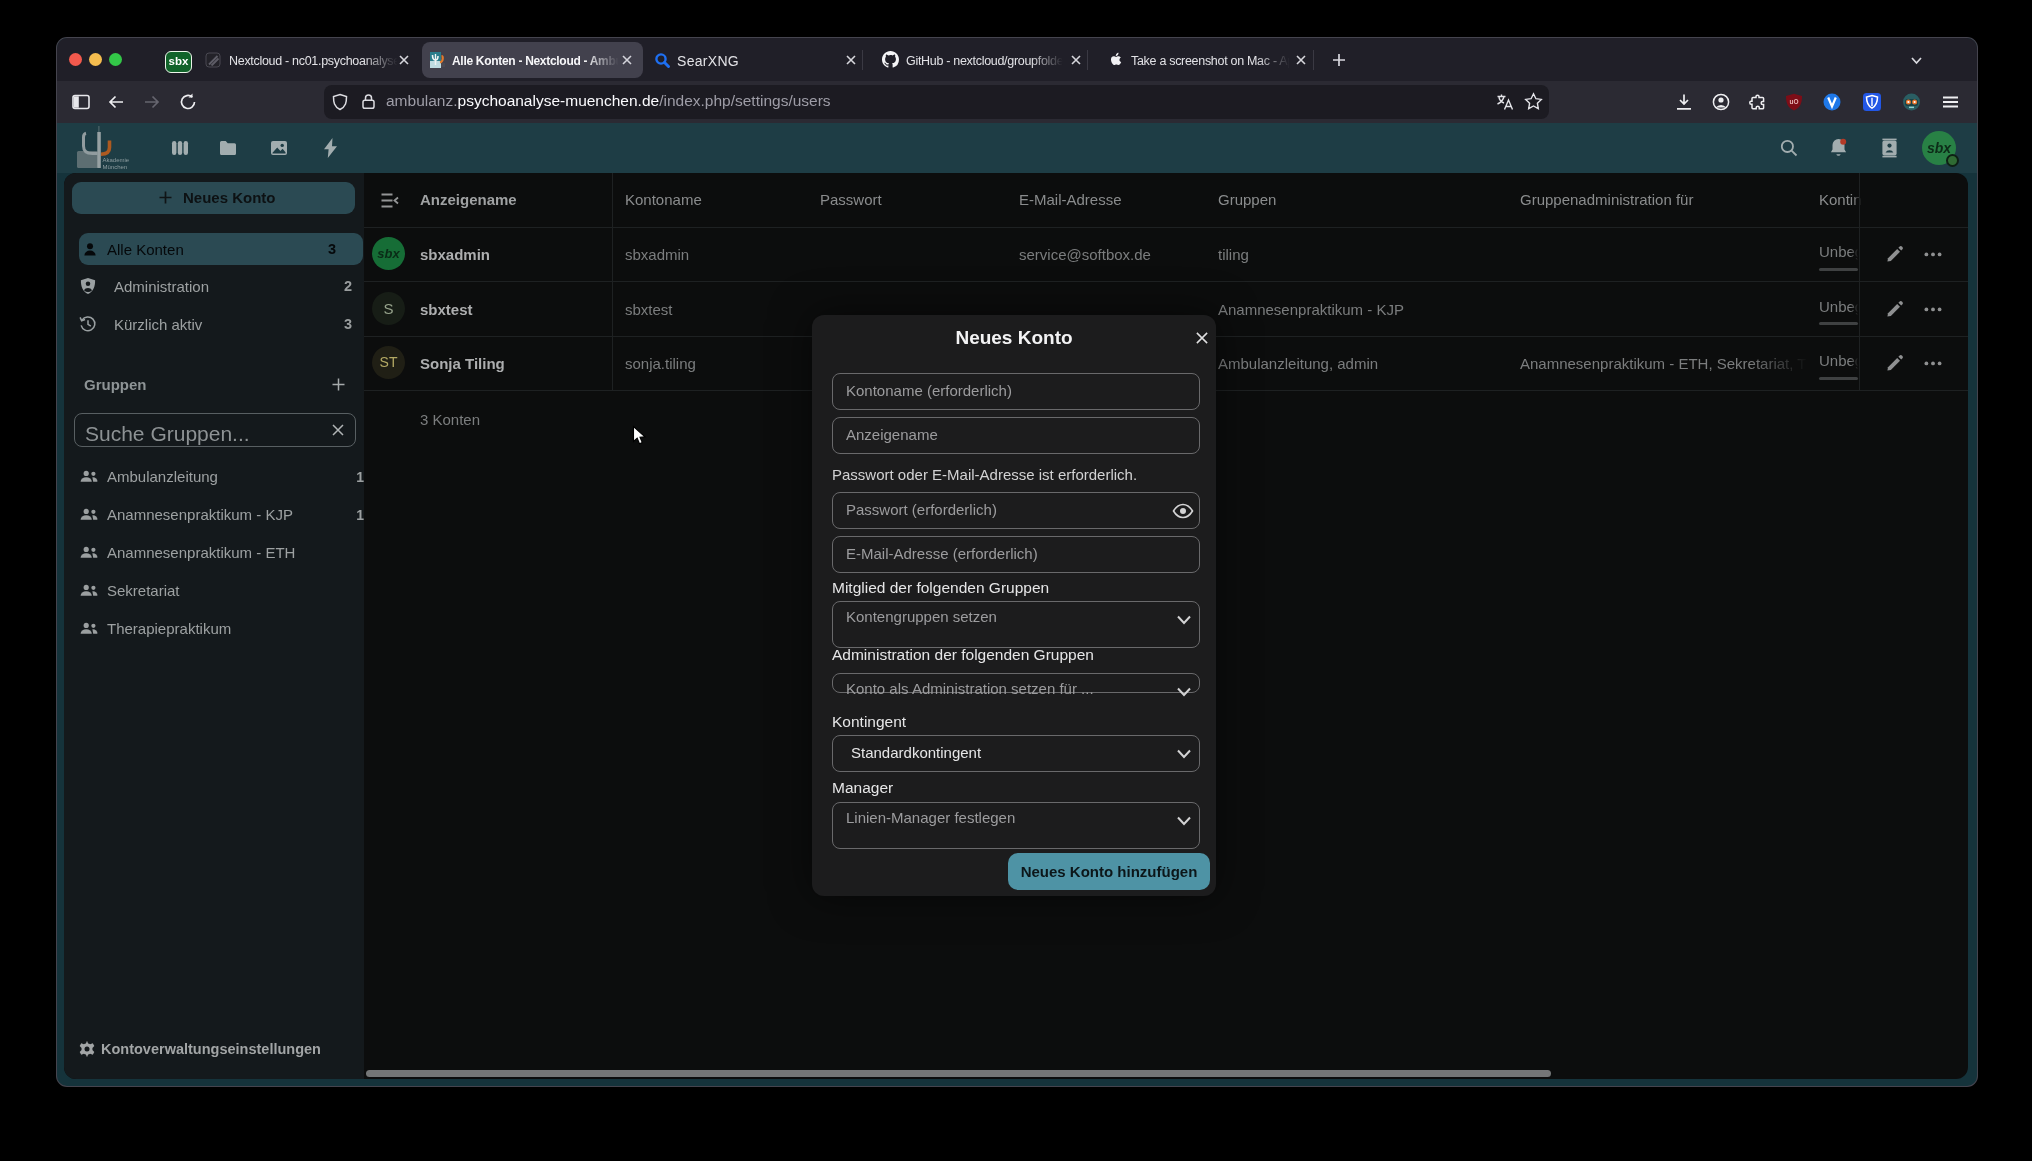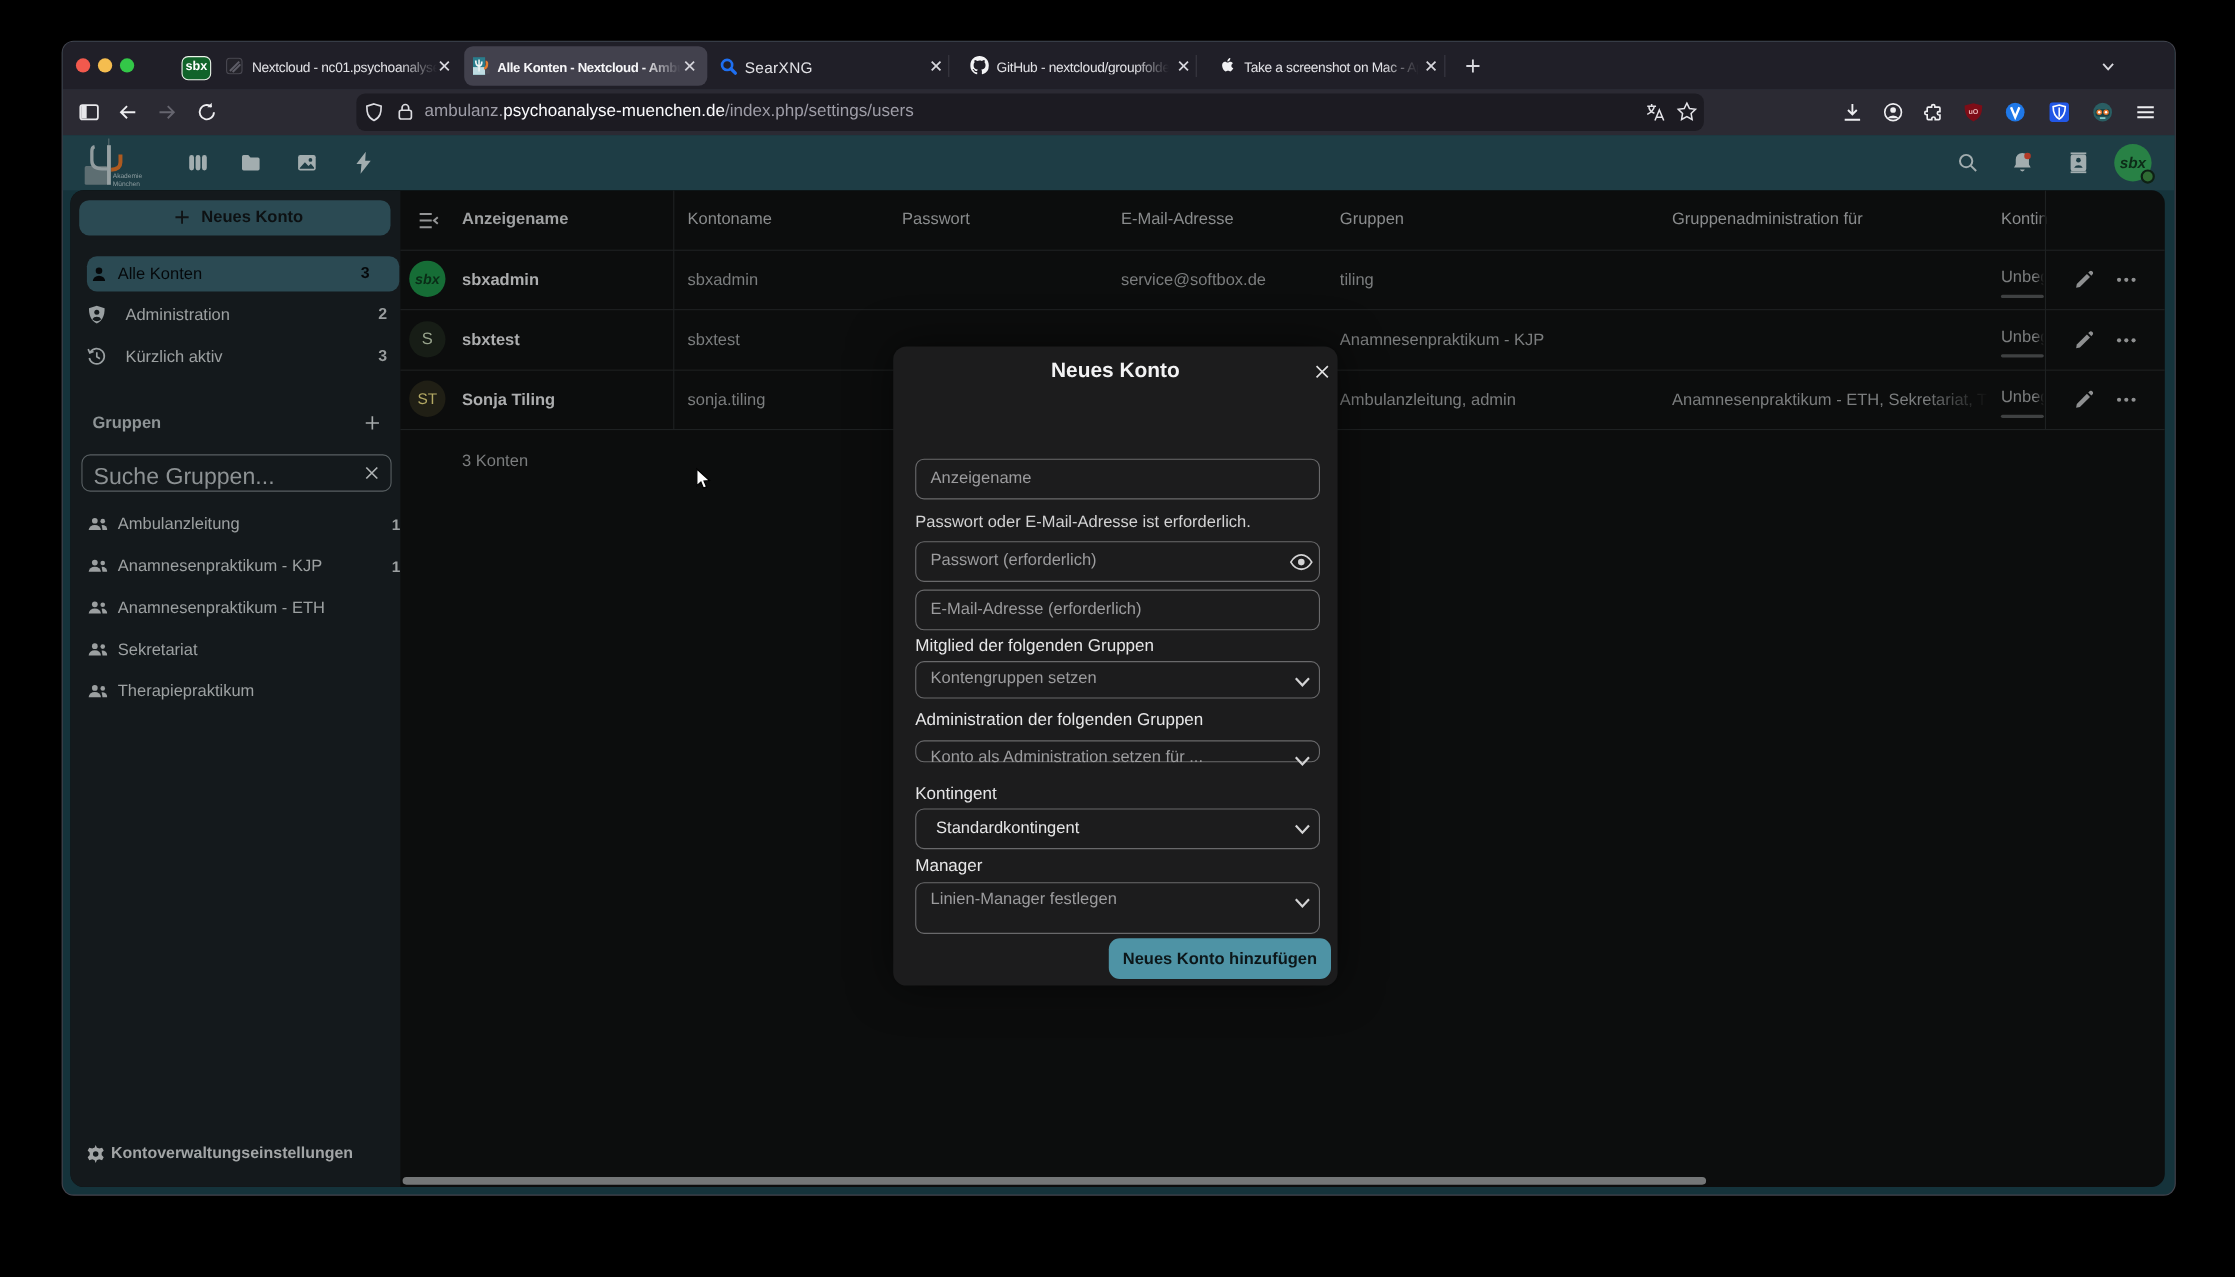--- a/index.html
+++ b/index.html
@@ -426,31 +426,32 @@
 
       <div class="abs" style="left:302px;top:897px;width:1185px;height:7px;border-radius:4px;background:#747677;"></div>
     </div>
   </div>
   <div id="modal" style="position:absolute;left:755px;top:277px;width:404px;height:581px;border-radius:12px;background:#1c1c1d;box-shadow:0 0 40px rgba(0,0,0,0.55);">
     <div class="abs" style="left:0;top:12px;width:404px;text-align:center;font-size:19px;font-weight:bold;color:#f3f3f4;">Neues Konto</div>
     <svg class="abs" style="left:383px;top:16px" width="14" height="14" viewBox="0 0 15 15">
         <path d="M2 2 L13 13 M13 2 L2 13" stroke="#e0e0e1" stroke-width="1.6"></path>
       </svg>
 
+    <div class="mfield" style="top:58px;">Kontoname (erforderlich)</div>
     <div class="mfield" style="top:102px;">Anzeigename</div>
     <div class="abs" style="left:20px;top:151px;font-size:15px;color:#d2d2d3;">Passwort oder E-Mail-Adresse ist erforderlich.</div>
     <div class="mfield" style="top:177px;">Passwort (erforderlich)</div>
     <svg class="abs" style="left:360px;top:188px" width="22" height="16" viewBox="0 0 22 16">
         <path d="M1.5 8 C4.5 3 8 1.5 11 1.5 C14 1.5 17.5 3 20.5 8 C17.5 13 14 14.5 11 14.5 C8 14.5 4.5 13 1.5 8 Z" fill="none" stroke="#d3d3d4" stroke-width="1.6"></path>
         <circle cx="11" cy="8" r="3" fill="#d3d3d4"></circle>
       </svg>
     <div class="mfield" style="top:221px;">E-Mail-Adresse (erforderlich)</div>
 
     <div class="mlabel" style="top:264px;">Mitglied der folgenden Gruppen</div>
-    <div class="mfield" style="top:286px;height:34px;line-height:30px;">Kontengruppen setzen</div>
+    <div class="mfield" style="top:286px;height:47px;line-height:30px;">Kontengruppen setzen</div>
     <svg class="abs" style="left:364px;top:300px" width="16" height="10" viewBox="0 0 16 10">
         <path d="M2 1.5 L8 8 L14 1.5" stroke="#d3d3d4" stroke-width="2" fill="none"></path>
       </svg>
 
     <div class="mlabel" style="top:331px;">Administration der folgenden Gruppen</div>
     <div class="mfield" style="top:358px;height:20px;line-height:30px;">Konto als Administration setzen für ...</div>
     <svg class="abs" style="left:364px;top:372px" width="16" height="10" viewBox="0 0 16 10">
         <path d="M2 1.5 L8 8 L14 1.5" stroke="#d3d3d4" stroke-width="2" fill="none"></path>
       </svg>
 

